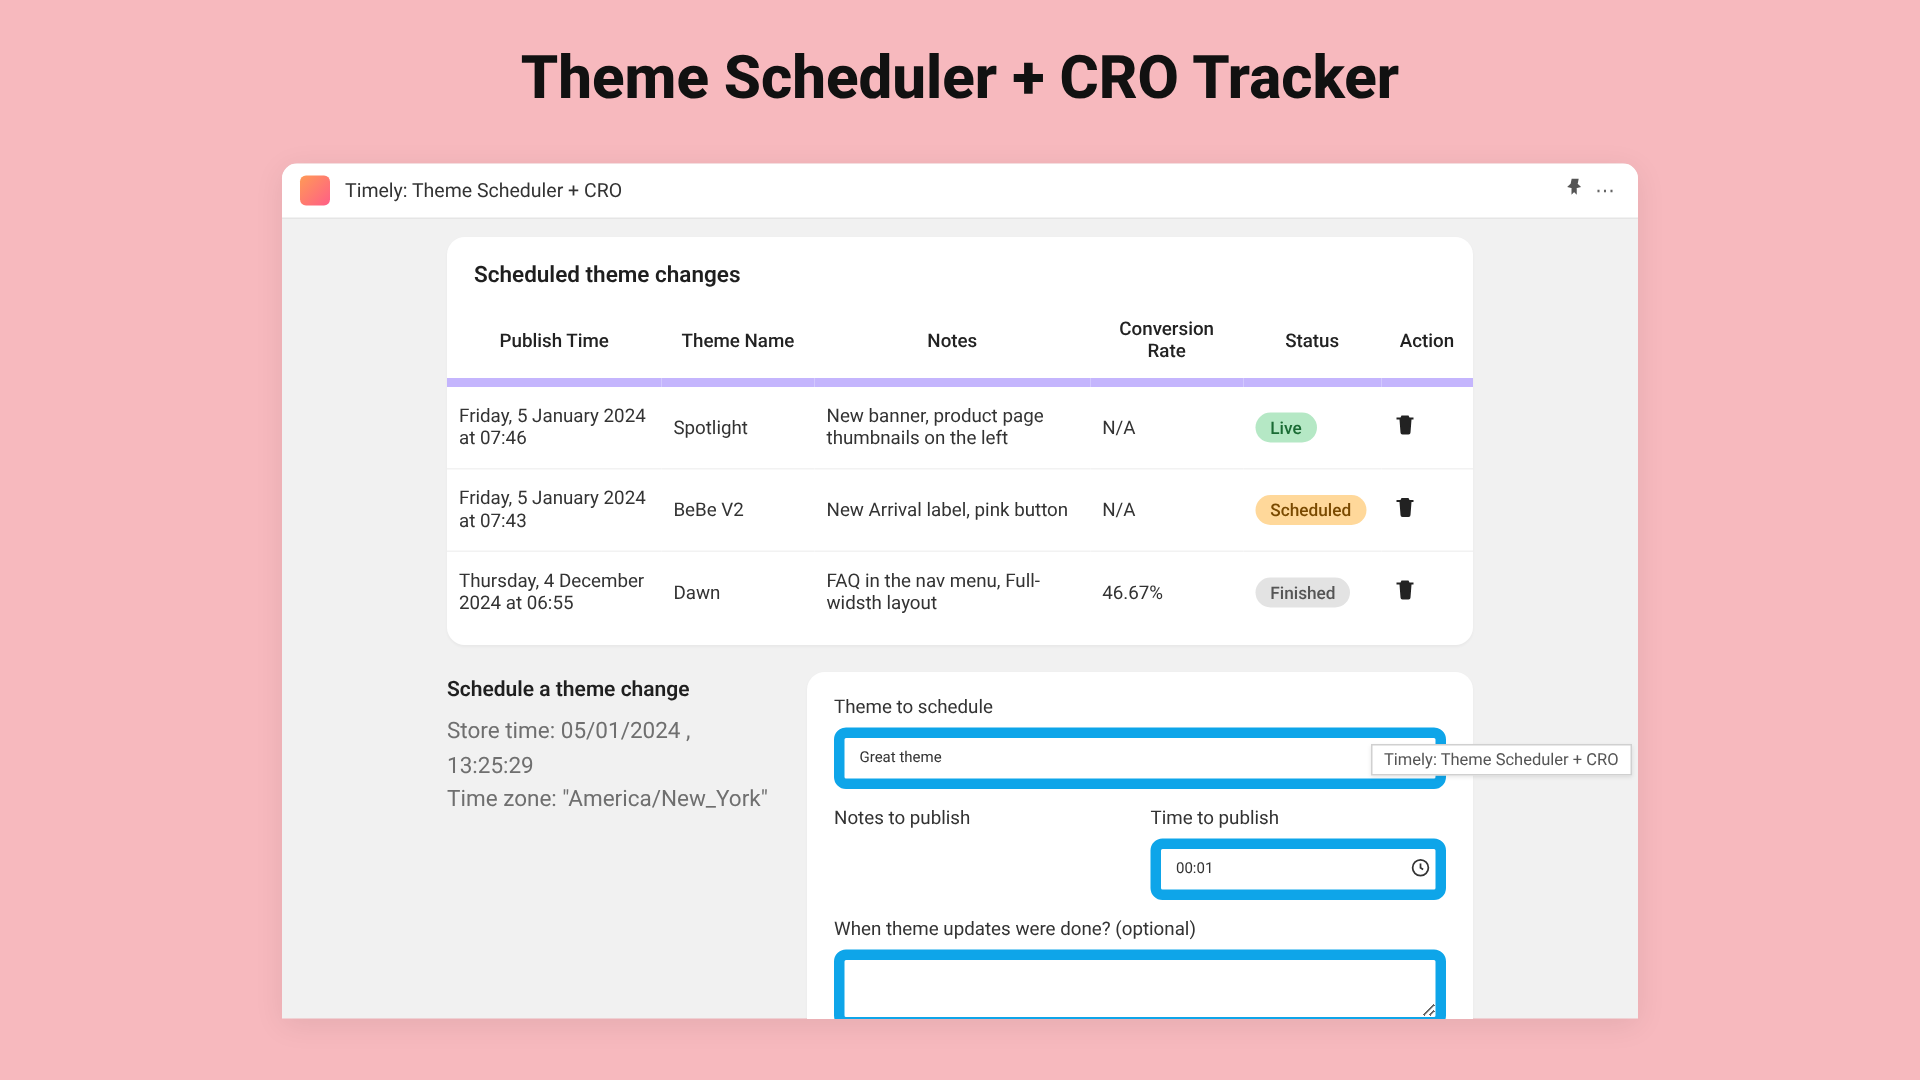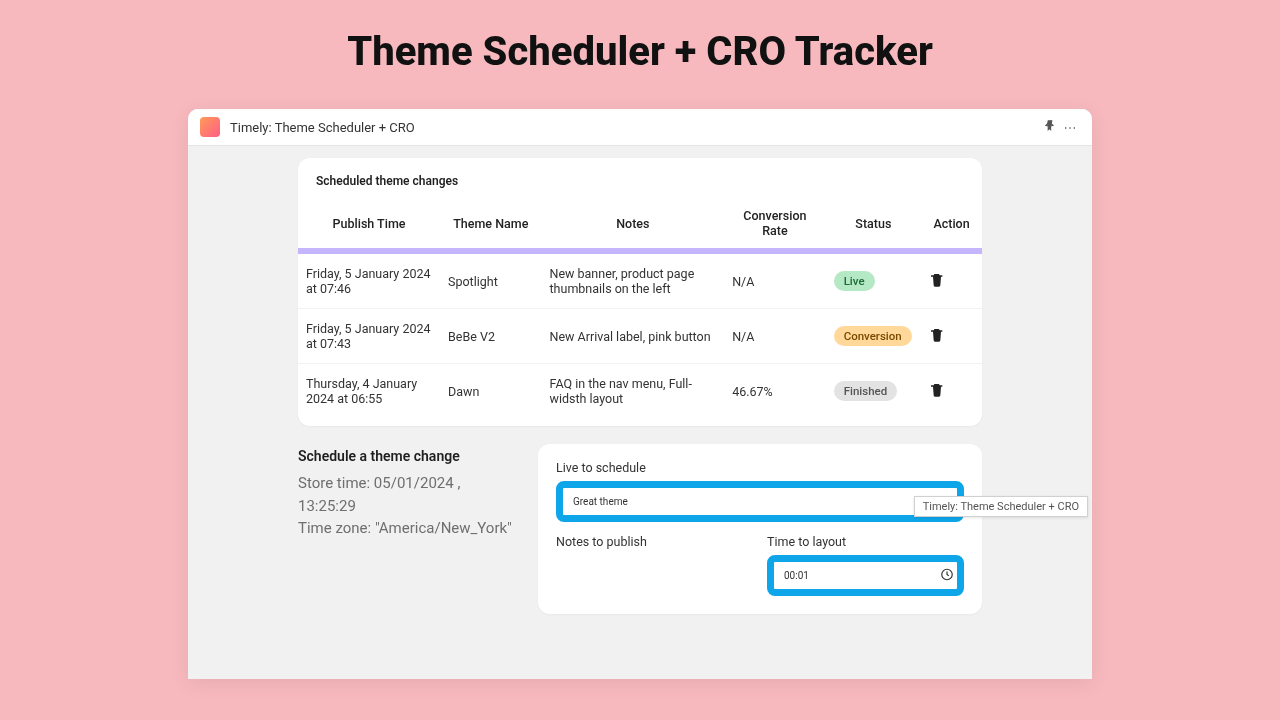--- a/index.html
+++ b/index.html
@@ -56,21 +56,21 @@
 
   .card {
     background: #fff;
     border-radius: 12px;
     margin: 12px auto 0;
     width: 684px;
     padding: 16px 0 8px;
     box-shadow: 0 1px 2px rgba(0,0,0,0.04);
   }
   .card-title {
-    font-size: 12px;
+    font-size: 15px;
     font-weight: 600;
     color: #1f1f1f;
     padding: 0 18px 10px;
   }
   table { width: 100%; border-collapse: collapse; font-size: 12.5px; color: #333; }
   thead th {
     font-weight: 500;
     color: #222;
     padding: 10px 8px;
     text-align: center;
@@ -234,29 +234,29 @@
                   <svg viewBox="0 0 24 24">
                     <path d="M6 7h12l-1 13a2 2 0 0 1-2 2H9a2 2 0 0 1-2-2L6 7zm3-4h6l1 2h4v2H3V5h4l1-2z"></path>
                   </svg>
                 </span></td>
             </tr>
             <tr>
               <td>Friday, 5 January 2024 at 07:43</td>
               <td>BeBe V2</td>
               <td>New Arrival label, pink button</td>
               <td>N/A</td>
-              <td><span class="badge badge-schedules">Conversion</span></td>
+              <td><span class="badge badge-schedules">Scheduled</span></td>
               <td><span class="trash-btn">
                   <svg viewBox="0 0 24 24">
                     <path d="M6 7h12l-1 13a2 2 0 0 1-2 2H9a2 2 0 0 1-2-2L6 7zm3-4h6l1 2h4v2H3V5h4l1-2z"></path>
                   </svg>
                 </span></td>
             </tr>
             <tr>
-              <td>Thursday, 4 January 2024 at 06:55</td>
+              <td>Thursday, 4 December 2024 at 06:55</td>
               <td>Dawn</td>
               <td>FAQ in the nav menu, Full-widsth layout</td>
               <td>46.67%</td>
               <td><span class="badge badge-finished">Finished</span></td>
               <td><span class="trash-btn">
                   <svg viewBox="0 0 24 24">
                     <path d="M6 7h12l-1 13a2 2 0 0 1-2 2H9a2 2 0 0 1-2-2L6 7zm3-4h6l1 2h4v2H3V5h4l1-2z"></path>
                   </svg>
                 </span></td>
             </tr>
@@ -265,49 +265,53 @@
     </div>
 
     <div class="lower">
       <div class="schedule-info">
         <h3>Schedule a theme change</h3>
         <p>Store time: 05/01/2024 , 13:25:29</p>
         <p>Time zone: "America/New_York"</p>
       </div>
 
       <div class="form-card">
-        <label class="form-label">Live to schedule</label>
+        <label class="form-label">Theme to schedule</label>
         <div class="select-wrap">
           <select>
             <option>Great theme</option>
           </select>
           <div class="select-caret">
               <span>▴</span>
               <span>▾</span>
             </div>
         </div>
 
         <div class="form-row">
           <div class="form-col">
             <label class="form-label">Notes to publish</label>
           </div>
           <div class="form-col">
-            <label class="form-label">Time to layout</label>
+            <label class="form-label">Time to publish</label>
             <div class="input-wrap">
               <input type="text" value="00:01" style="">
               <span class="input-icon">
                 <svg width="14" height="14" viewBox="0 0 24 24" fill="none" stroke="#333" stroke-width="2">
                     <circle cx="12" cy="12" r="9"></circle>
                     <path d="M12 7v5l3 2"></path>
                   </svg>
               </span>
             </div>
           </div>
         </div>
 
+        <div style="margin-top:12px;">
+          <label class="form-label">When theme updates were done? (optional)</label>
+          <textarea style=""></textarea>
+        </div>
 
       </div>
     </div>
 
     <div class="tooltip">Timely: Theme Scheduler + CRO</div>
 
   </div>
 </div>
 
 </body></html>

